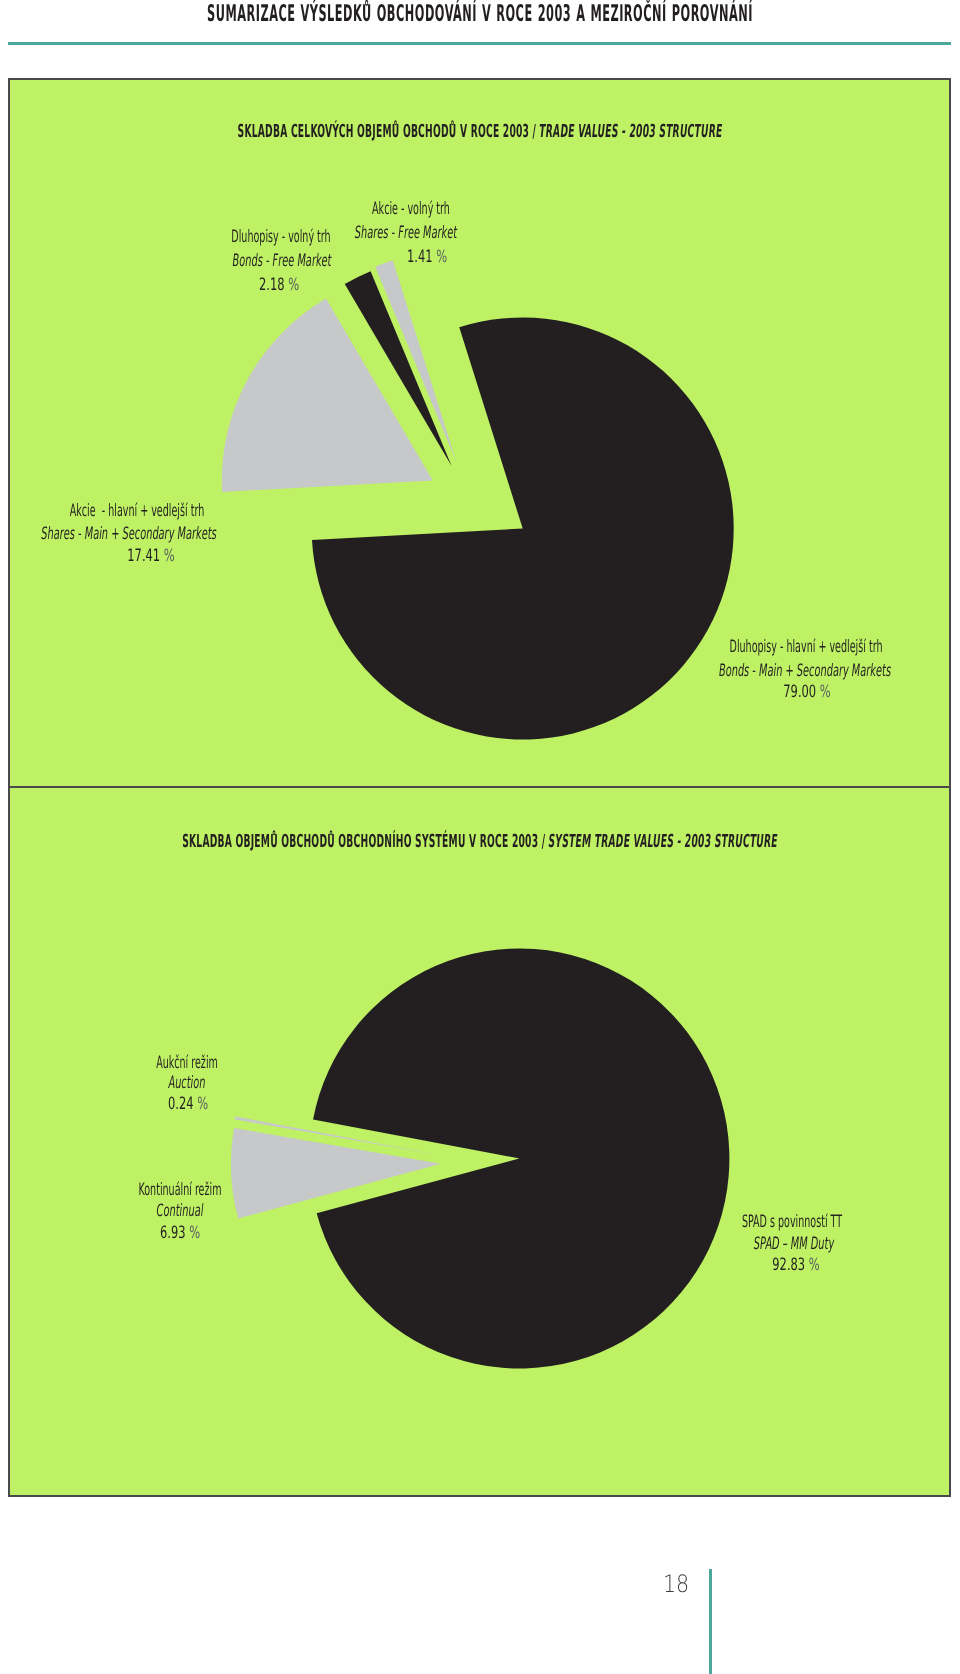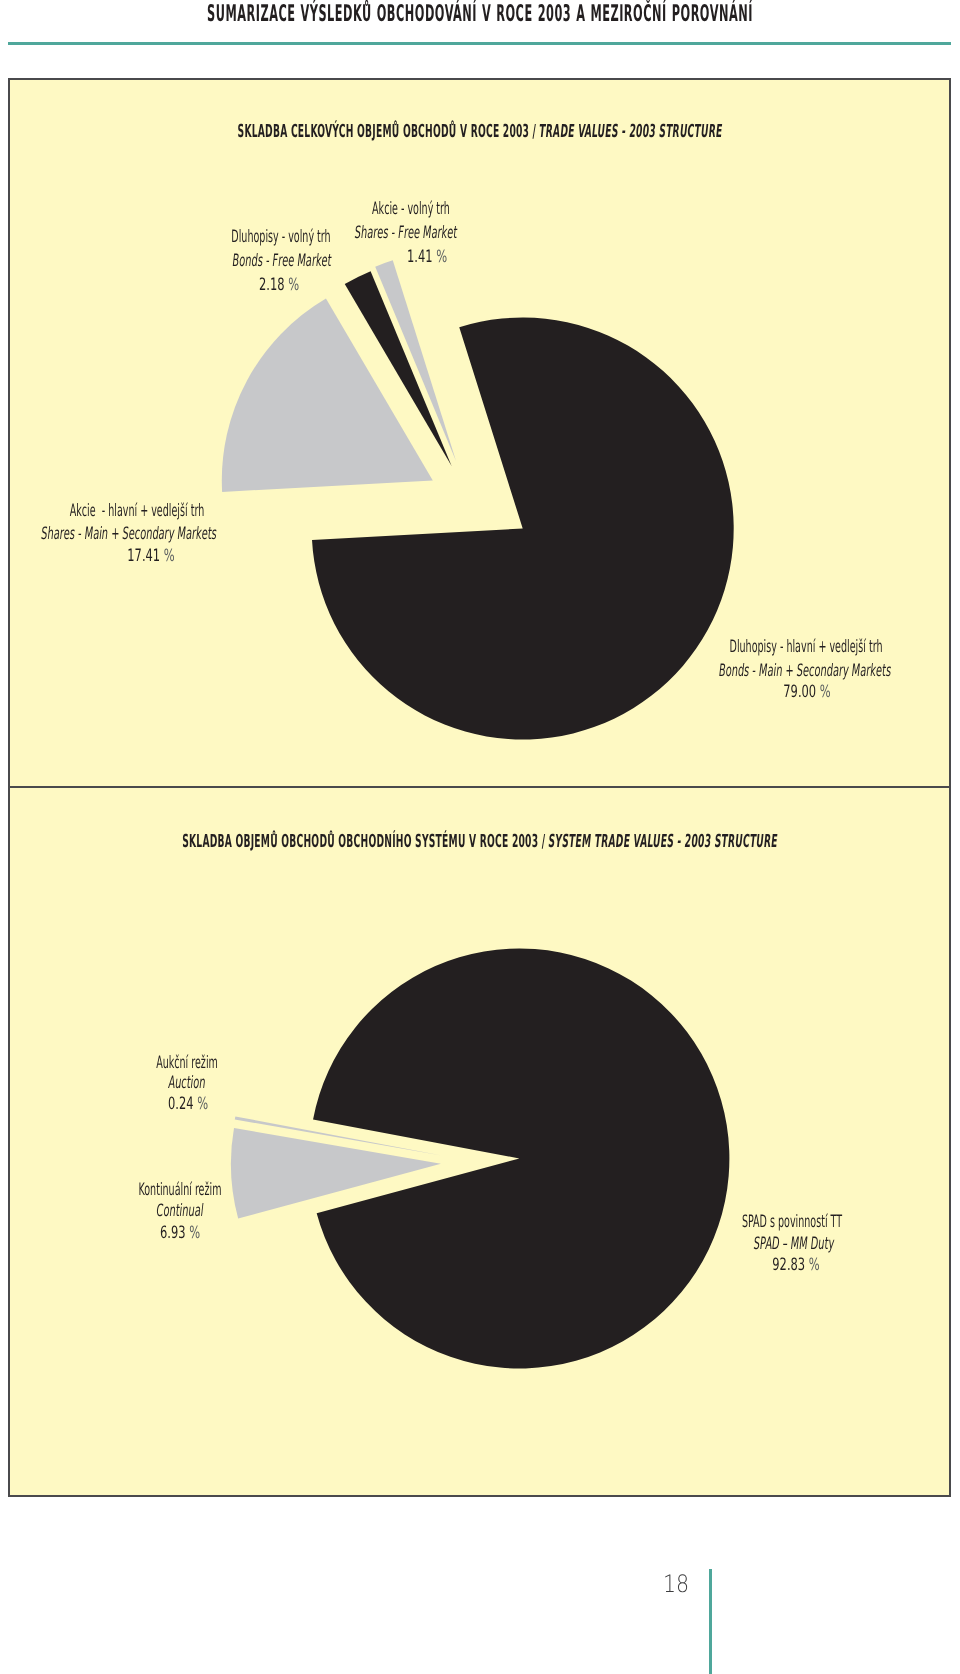--- a/index.html
+++ b/index.html
@@ -11,21 +11,21 @@
 
   
   .hdr{position:absolute;left:0;top:0;width:960px;height:46px;}
   .hdr-title-wrap{position:absolute;left:479.5px;top:0.5px;}
   .hdr-title{display:block;transform:scaleX(0.548) translateX(-50%);transform-origin:left center;
     font-weight:bold;font-size:23px;line-height:26px;white-space:nowrap;color:#231f20;
     letter-spacing:0.9px;word-spacing:1px;}
   .hdr-rule{position:absolute;left:8px;top:42px;width:943px;height:3px;background:#4fa79b;}
 
   
-  .panel{position:absolute;left:8px;width:943px;background:#fef9c3;
+  .panel{position:absolute;left:8px;width:943px;background:#bef264;
          border:2px solid #4a4a4c;box-sizing:border-box;overflow:hidden;}
   #panel1{top:78px;height:711px;}
   #panel2{top:786px;height:711px;}
 
   .panel-title{position:absolute;left:50%;white-space:nowrap;}
   .pt-inner{display:block;transform:scaleX(0.566) translateX(-50%);transform-origin:left center;
     font-size:18px;line-height:21px;white-space:nowrap;color:#231f20;letter-spacing:0.4px;}
   .pt-cs{font-weight:bold;}
   .pt-en{font-weight:bold;font-style:italic;}
 

